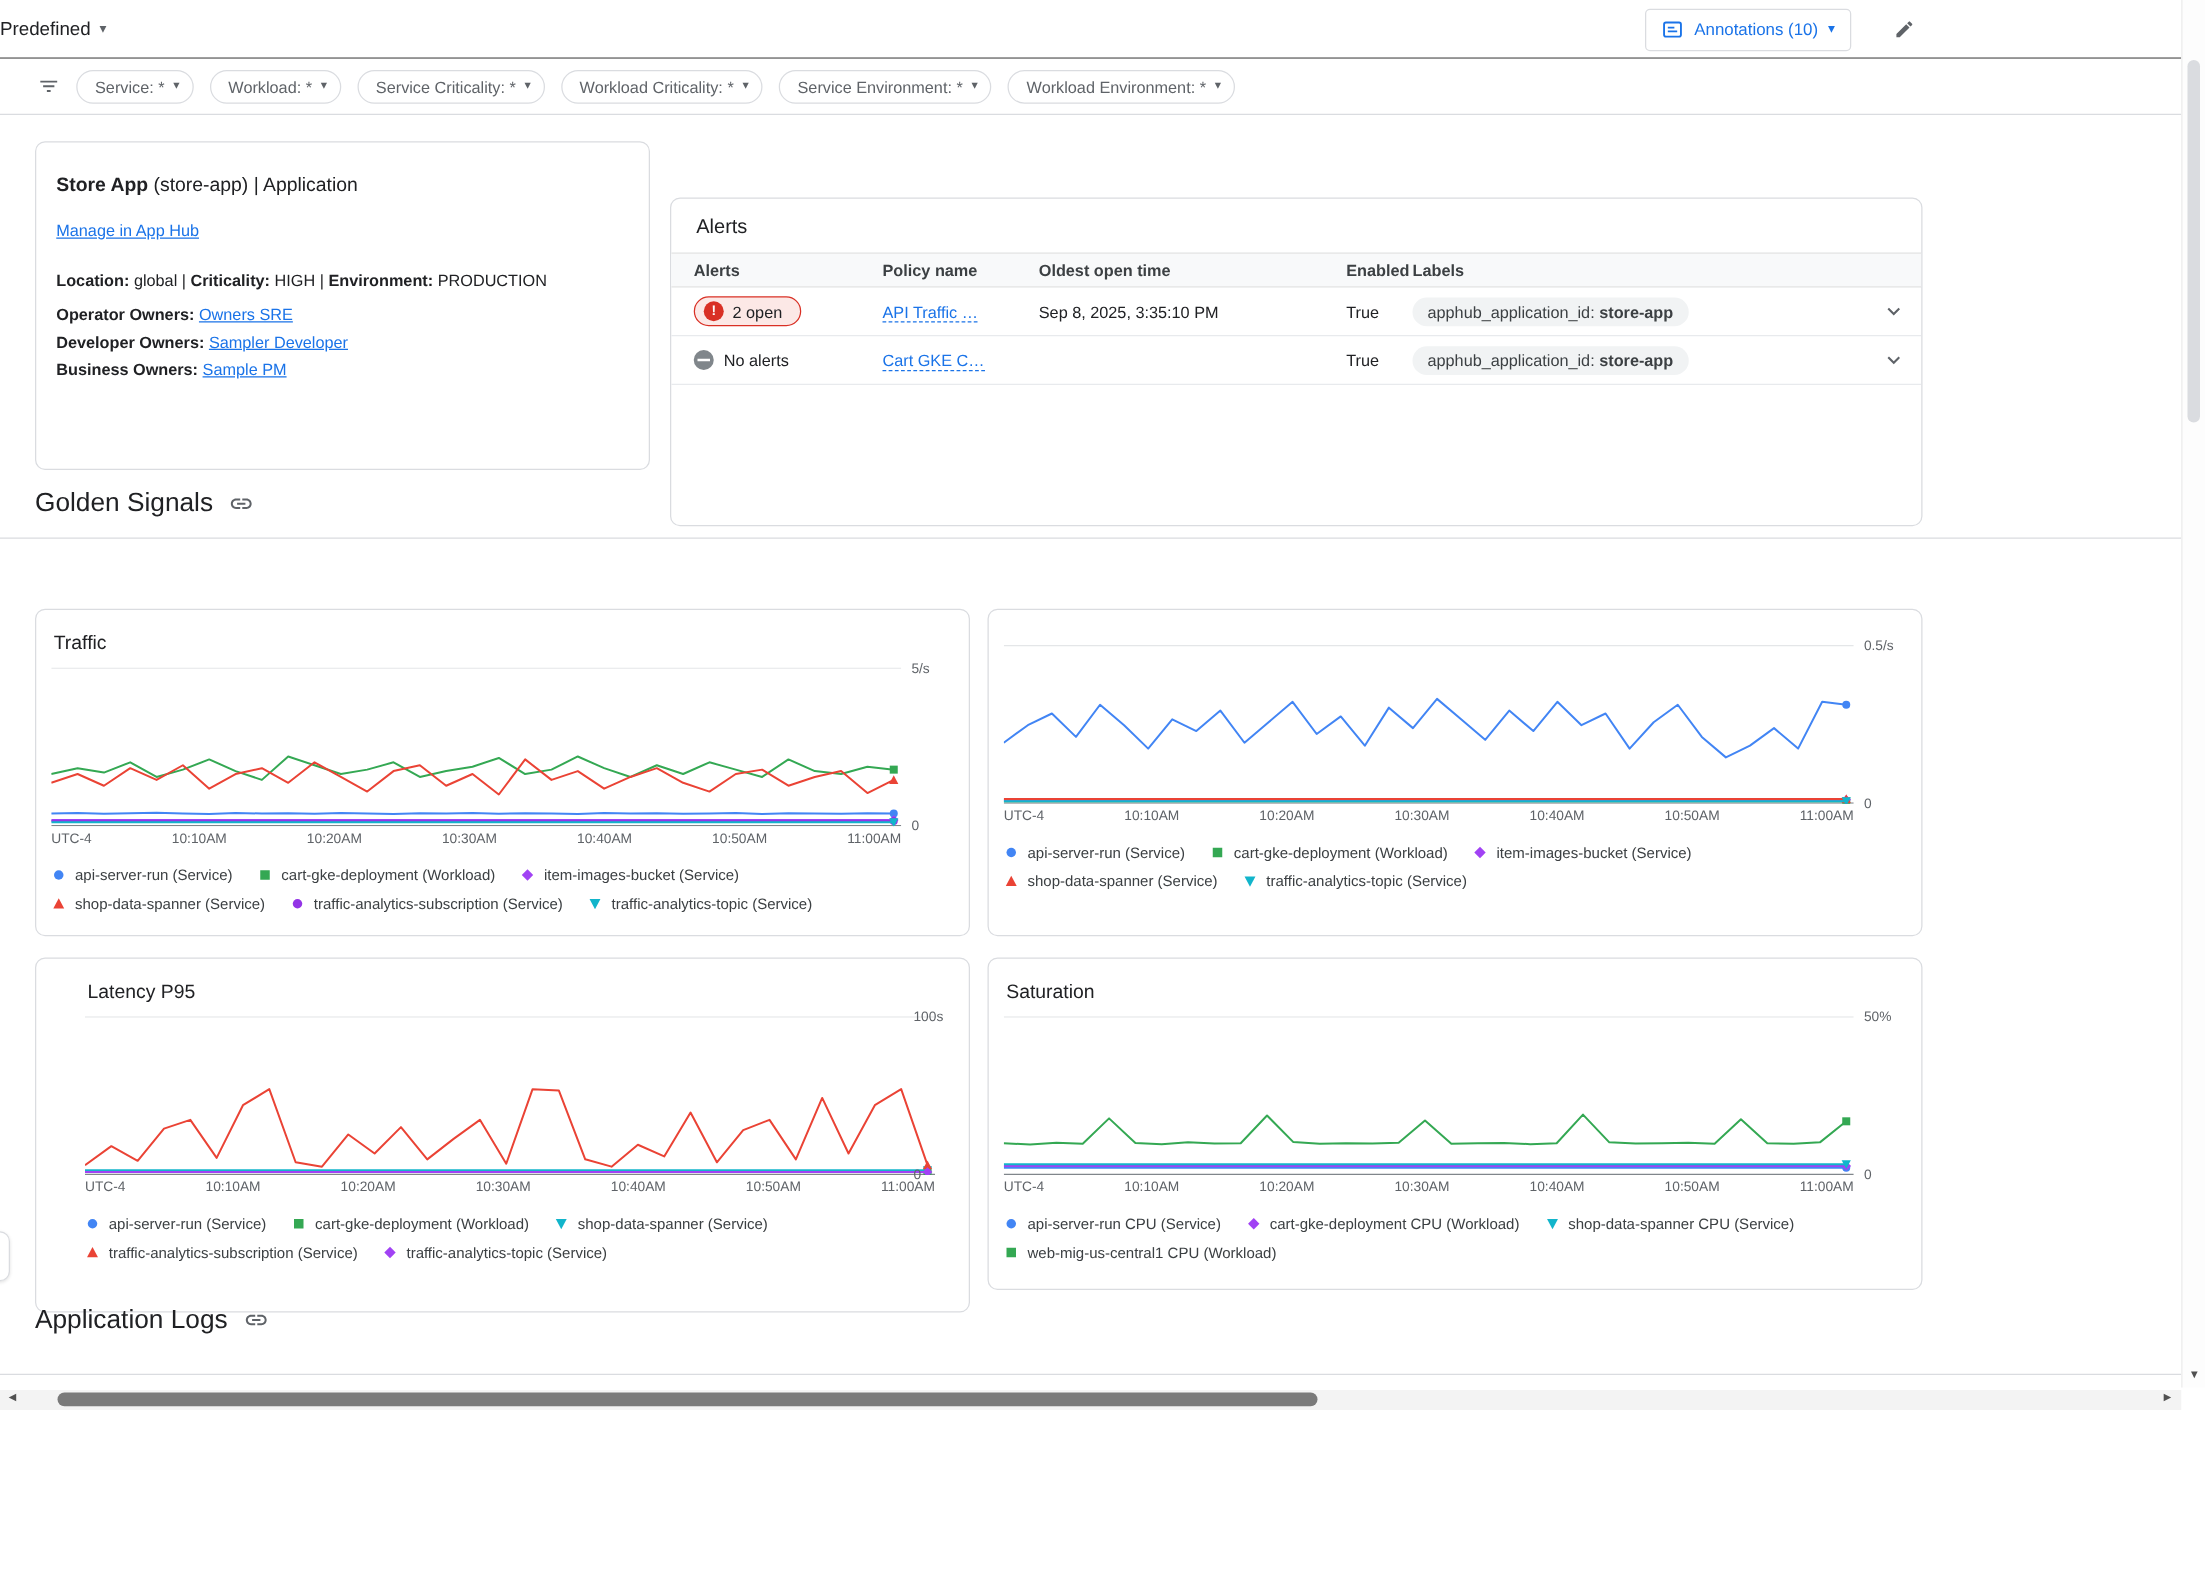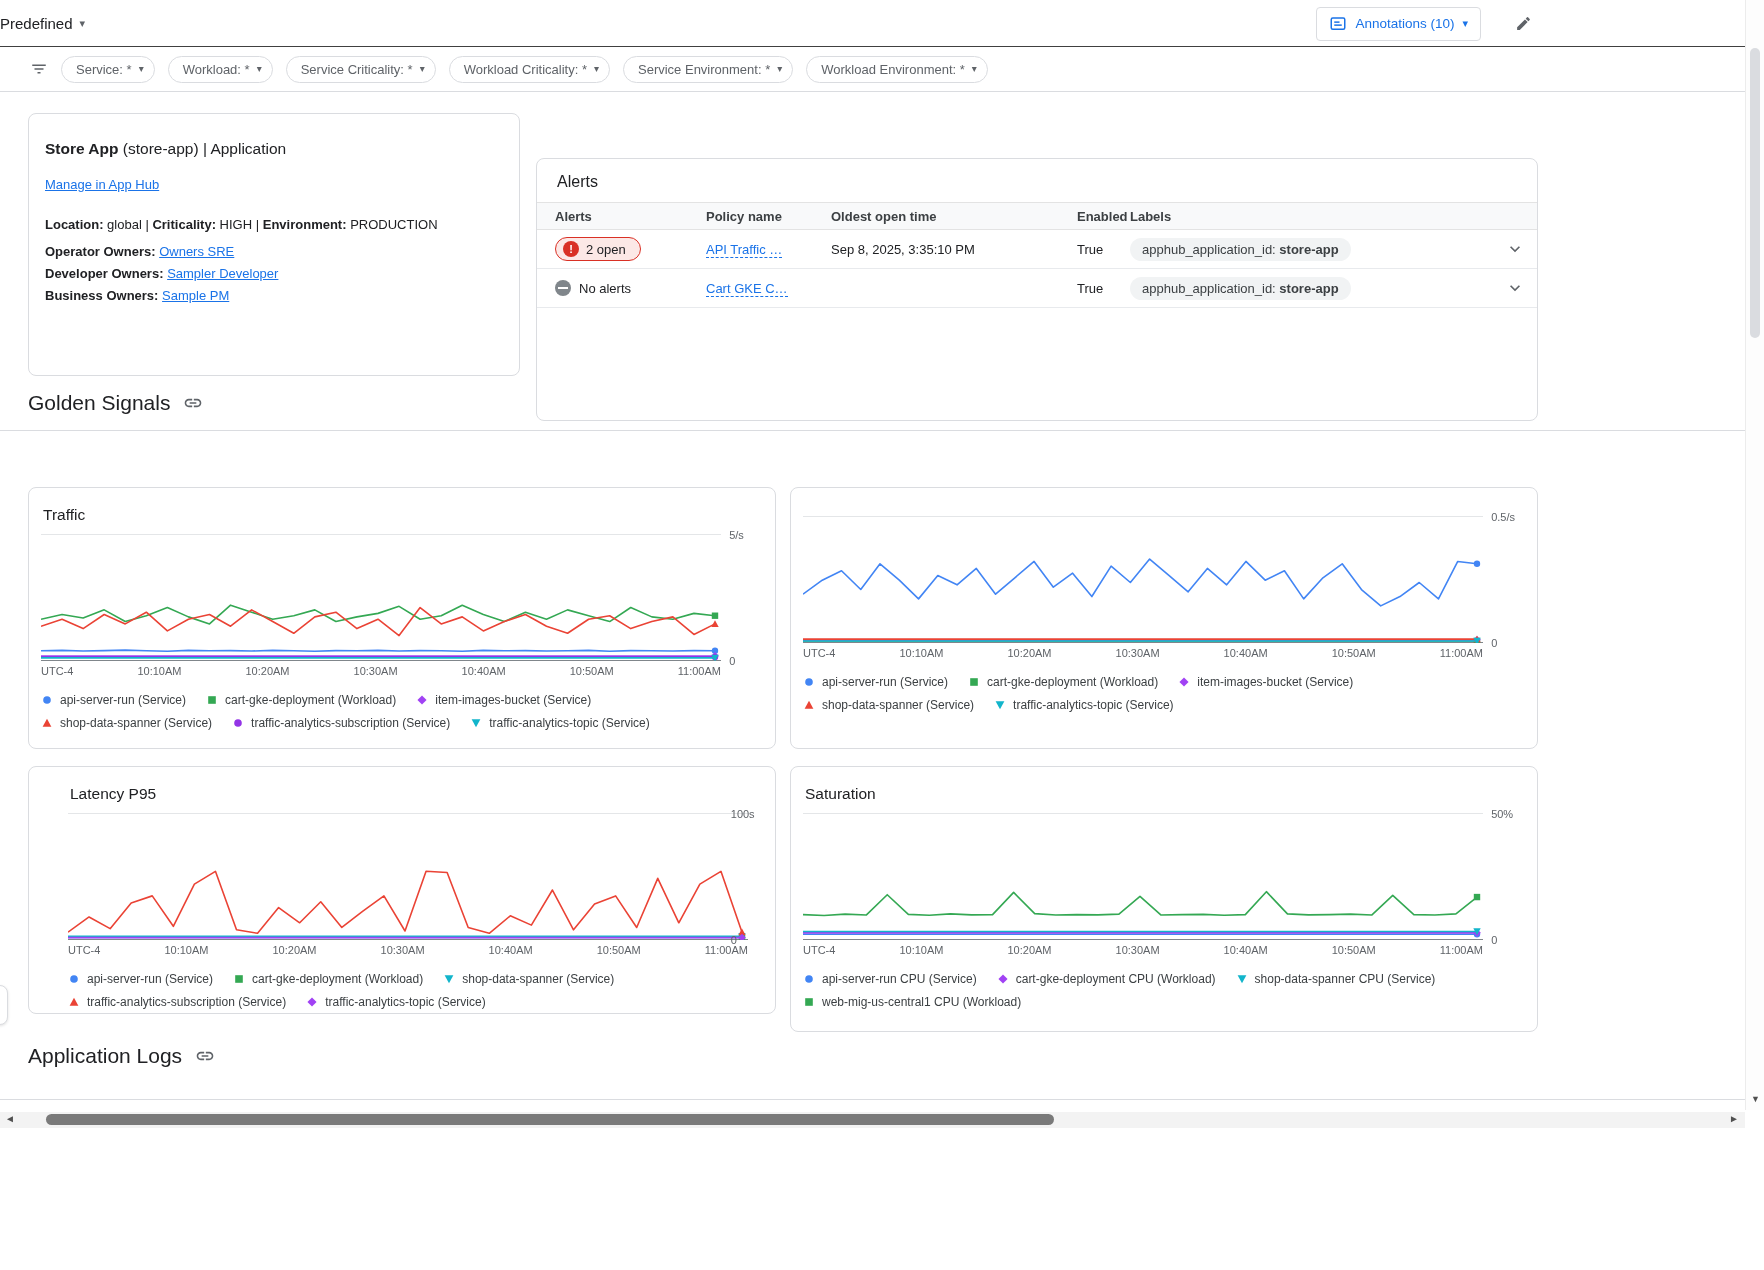--- a/index.html
+++ b/index.html
@@ -354,21 +354,21 @@
       </div>
       <div class="legend-item">
         <svg viewBox="0 0 12 12" class="legend-marker">
           <polygon points="6,10.37 1.6300000000000008,2.2 10.37,2.2" fill="#12b5cb"></polygon>
         </svg>
         <span>traffic-analytics-topic (Service)</span>
       </div>
     </div>
 </div>
 
-<div class="card chart-card" style="left:28px; top:766px; width:748px; height:248px;padding-left:39px;">
+<div class="card chart-card" style="left:28px; top:766px; width:748px; height:284px;padding-left:39px;">
   <div class="chart-title">Latency P95</div>
   <div class="plot-row">
     <div class="plot-area">
         <svg preserveAspectRatio="none" viewBox="0 0 680 127">
           <line x1="0" y1="0.5" x2="680" y2="0.5" stroke="#e4e6e8" stroke-width="1"></line>
           <line x1="0" y1="126.5" x2="680" y2="126.5" stroke="#80868b" stroke-width="1"></line>
           <polyline points="0,124.415 674,124.415" fill="none" stroke="#4285f4" stroke-width="1.6" stroke-linejoin="round"></polyline>
           <circle cx="674" cy="124.415" r="3.2" fill="#4285f4"></circle>
           <polyline points="0,124.064 674,124.064" fill="none" stroke="#34a853" stroke-width="1.6" stroke-linejoin="round"></polyline>
           <rect x="670.8" y="120.86399999999999" width="6.4" height="6.4" fill="#34a853"></rect>

